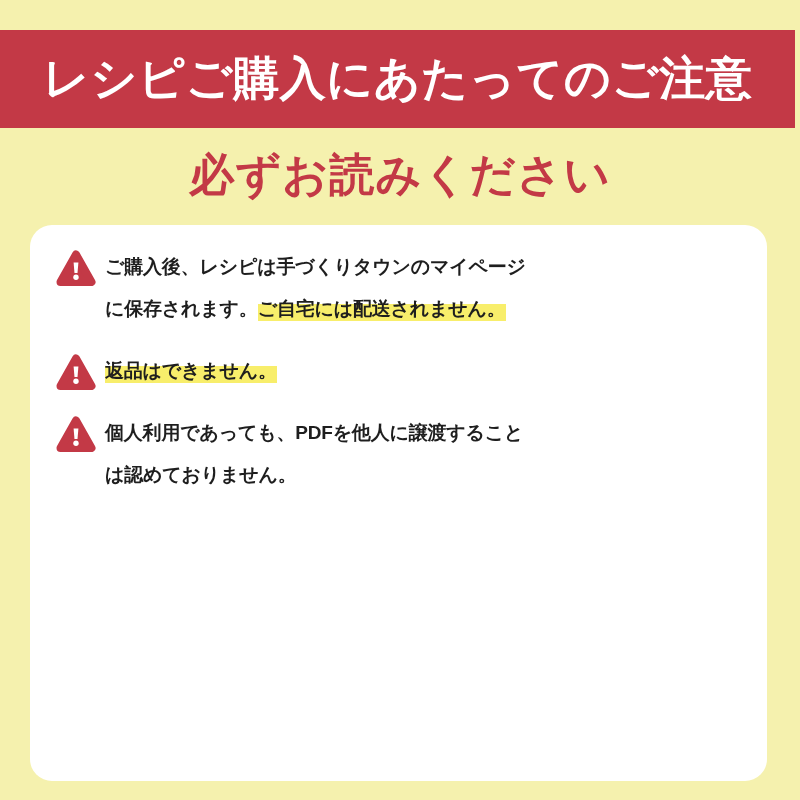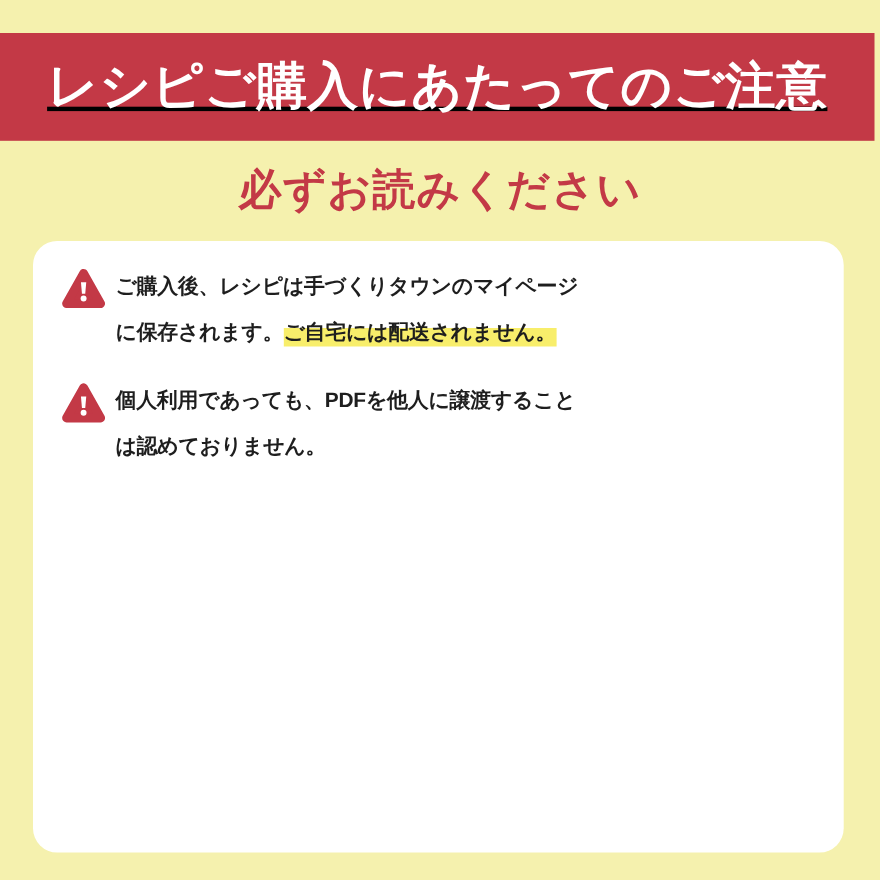--- a/index.html
+++ b/index.html
@@ -17,34 +17,33 @@
     overflow: hidden;
   }
   .banner {
     margin-top: 30px;
     width: 795px;
     height: 98px;
     background: var(--red);
     display: flex;
     align-items: center;
     justify-content: center;
-    text-decoration: underline;
   }
   .banner h1 {
     color: #ffffff;
     font-size: 46px;
     font-weight: bold;
     letter-spacing: 0.5px;
     white-space: nowrap;
   }
   .subtitle {
     margin-top: 17px;
     text-align: center;
     color: var(--red);
-    font-size: 39px;
+    font-size: 45px;
     font-weight: bold;
     letter-spacing: 1px;
   }
   .card {
     background: var(--card);
     border-radius: 22px;
     margin: 20px 33px 0 30px;
     padding: 21px 12px 14px 26px;
     min-height: 556px;
   }
@@ -99,17 +98,27 @@
 に保存されます。</span><span class="hl">ご自宅には配送されません。</span></p>
       </li>
       <li class="notice-item">
         <span class="warn-icon">
   <svg width="40" height="37" viewBox="0 0 40 37" aria-hidden="true">
     <path d="M20 4.5 L35.5 32 L4.5 32 Z" fill="#c33946" stroke="#c33946" stroke-width="8" stroke-linejoin="round"></path>
     <path d="M17.6 12.5 h4.8 l-0.9 10.5 h-3 Z" fill="#ffffff"></path>
     <circle cx="20" cy="27.3" r="2.7" fill="#ffffff"></circle>
   </svg>
 </span>
+        <p class="notice-text"><span class="hl">返品はできません。</span></p>
+      </li>
+      <li class="notice-item">
+        <span class="warn-icon">
+  <svg width="40" height="37" viewBox="0 0 40 37" aria-hidden="true">
+    <path d="M20 4.5 L35.5 32 L4.5 32 Z" fill="#c33946" stroke="#c33946" stroke-width="8" stroke-linejoin="round"></path>
+    <path d="M17.6 12.5 h4.8 l-0.9 10.5 h-3 Z" fill="#ffffff"></path>
+    <circle cx="20" cy="27.3" r="2.7" fill="#ffffff"></circle>
+  </svg>
+</span>
         <p class="notice-text"><span>個人利用であっても、PDFを他人に譲渡すること
 は認めておりません。</span></p>
       </li>
     </ul>
 </div>
 
 </body></html>

